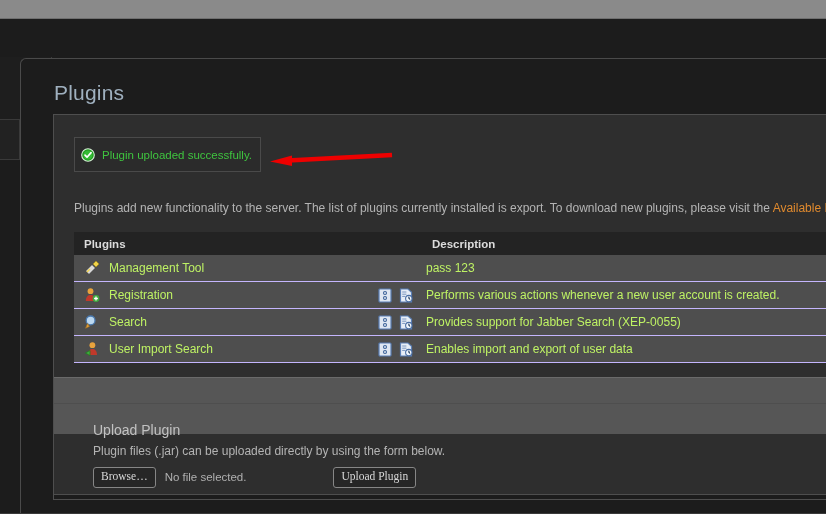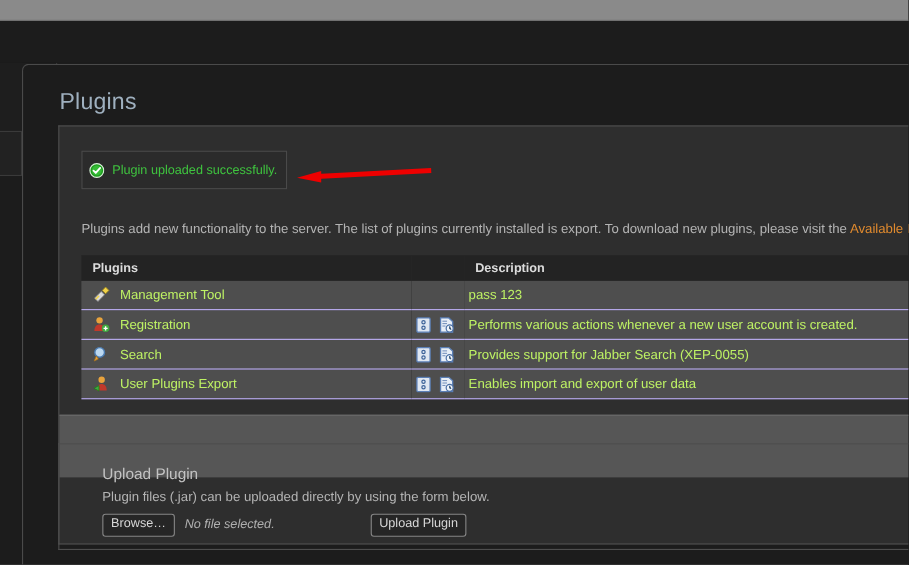--- a/index.html
+++ b/index.html
@@ -207,37 +207,36 @@
     color: #b4b4b4;
     margin: 0 0 9px 20px;
     white-space: nowrap;
   }
   .upload-controls {
     margin-left: 20px;
     display: flex;
     align-items: center;
   }
   .btn {
-    font-family: Liberation Sans, sans-serif;
+    font-family: Liberation Serif, serif;
     font-size: 11.5px;
     color: #d8d8d8;
     background: #262626;
     border: 1px solid #868686;
     border-radius: 3px;
     padding: 3px 7px 4px;
     line-height: 1;
     cursor: pointer;
     white-space: nowrap;
   }
   .no-file {
     font-size: 11.5px;
     color: #b0b0b0;
     margin-left: 9px;
     white-space: nowrap;
-    font-style: italic;
   }
   .btn-upload { margin-left: 87px; }
 
   
   .bottom-box {
     position: absolute;
     left: 32px; top: 344px;
     width: 800px;
     height: 97px;
     border: 1px solid #4e4e4e;
@@ -384,21 +383,21 @@
             <td>Provides support for Jabber Search (XEP-0055)</td>
           </tr>
           <tr>
             <td>
               <div class="name-cell">
                 <svg class="plug-icon" viewBox="0 0 16 16">
                   <circle cx="8.4" cy="4.2" r="2.9" fill="#e8a33d"></circle>
                   <path d="M3.8 14 C3.8 9.8 6 8 8.4 8 C10.9 8 13 9.8 13 14 Z" fill="#c0392b"></path>
                   <path d="M6 9.5 L1.4 12 L6 14.5 Z" fill="#3faa3f" stroke="#1e7a1e" stroke-width=".7"></path>
                 </svg>
-                <span>User Plugins Export</span>
+                <span>User Import Search</span>
               </div>
             </td>
             <td>
               <div class="acts-cell">
                 <svg class="act-icon" viewBox="0 0 14 15">
                   <rect x="1" y="1" width="12" height="13" rx="1" fill="#dfe7f2" stroke="#5b7fb5" stroke-width="1.2"></rect>
                   <circle cx="7" cy="5" r="1.5" fill="none" stroke="#3d6399" stroke-width="1.1"></circle>
                   <circle cx="7" cy="10" r="1.5" fill="none" stroke="#3d6399" stroke-width="1.1"></circle>
                 </svg>
                 <svg class="act-icon" viewBox="0 0 14 15">

